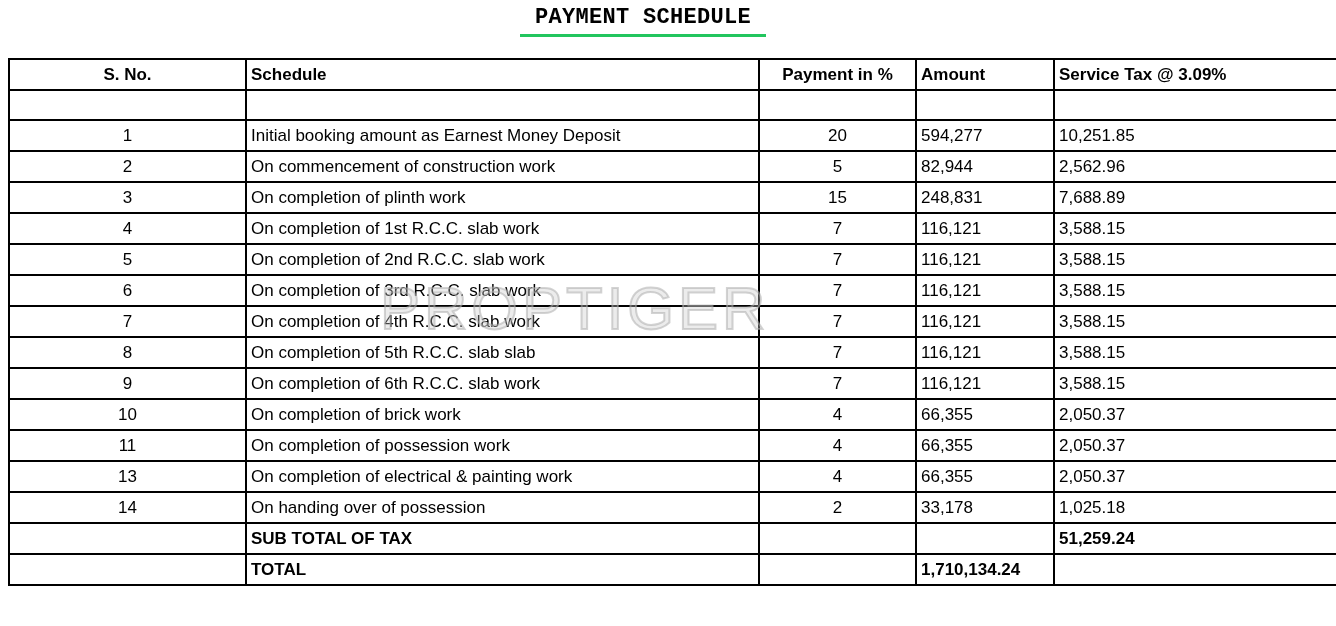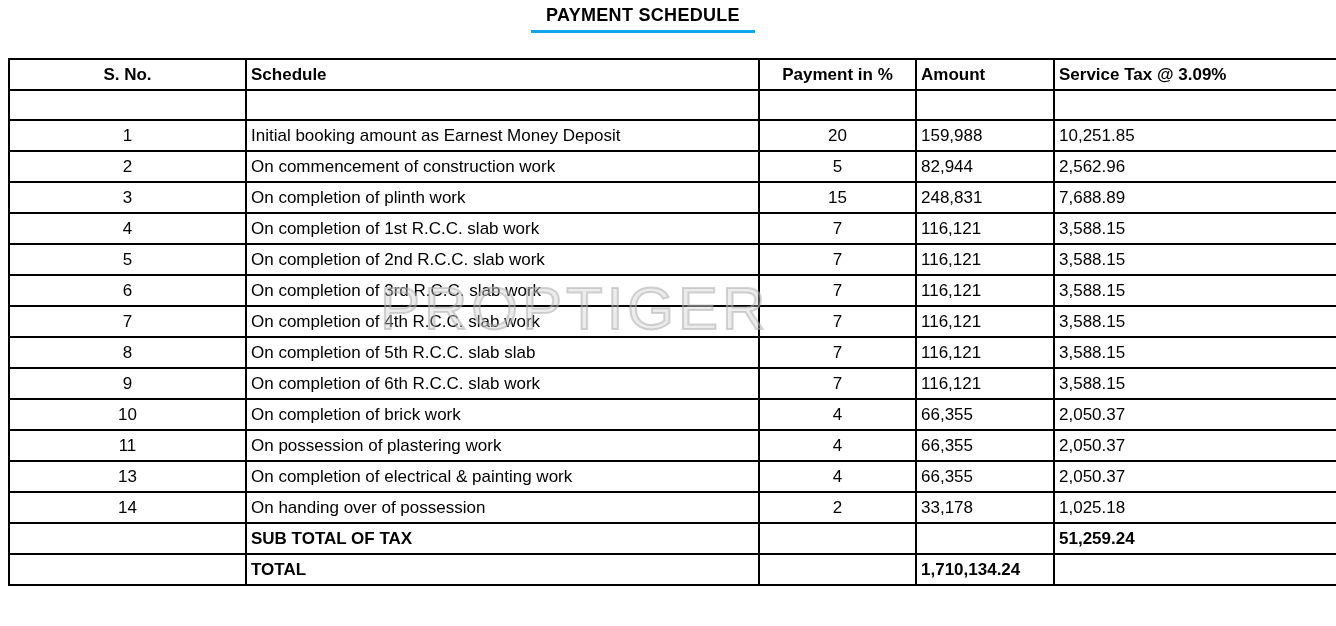--- a/index.html
+++ b/index.html
@@ -12,26 +12,27 @@
     color: #000;
   }
   .title-wrap {
     position: absolute;
     top: 5px; left: 0;
     width: 1336px;
     text-align: center;
   }
   .title {
     display: inline-block;
-    font-size: 18px;
+    font-size: 22px;
     font-weight: bold;
     letter-spacing: 0.3px;
     padding: 0 15px 4px 15px;
-    border-bottom: 3px solid #0ea5e9;
+    border-bottom: 3px solid #22c55e;
     transform: translateX(-25px);
+    font-family: Liberation Mono, monospace;
   }
   table.schedule {
     position: absolute;
     top: 58px; left: 8px;
     width: 1328px;
     border-collapse: collapse;
     table-layout: fixed;
     background: transparent;
   }
   .schedule th, .schedule td {
@@ -95,21 +96,21 @@
       <td></td>
       <td></td>
       <td></td>
       <td></td>
     </tr>
 
   <tr>
     <td class="ac c-sno">1</td>
     <td class="al c-schedule">Initial booking amount as Earnest Money Deposit</td>
     <td class="ac c-percent">20</td>
-    <td class="ar c-amount">159,988</td>
+    <td class="ar c-amount">594,277</td>
     <td class="ar c-tax">10,251.85</td>
   </tr>
 
   <tr>
     <td class="ac c-sno">2</td>
     <td class="al c-schedule">On commencement of construction work</td>
     <td class="ac c-percent">5</td>
     <td class="ar c-amount">82,944</td>
     <td class="ar c-tax">2,562.96</td>
   </tr>
@@ -173,21 +174,21 @@
   <tr>
     <td class="ac c-sno">10</td>
     <td class="al c-schedule">On completion of brick work</td>
     <td class="ac c-percent">4</td>
     <td class="ar c-amount">66,355</td>
     <td class="ar c-tax">2,050.37</td>
   </tr>
 
   <tr>
     <td class="ac c-sno">11</td>
-    <td class="al c-schedule">On possession of plastering work</td>
+    <td class="al c-schedule">On completion of possession work</td>
     <td class="ac c-percent">4</td>
     <td class="ar c-amount">66,355</td>
     <td class="ar c-tax">2,050.37</td>
   </tr>
 
 
   <tr>
     <td class="ac c-sno">13</td>
     <td class="al c-schedule">On completion of electrical &amp; painting work</td>
     <td class="ac c-percent">4</td>

